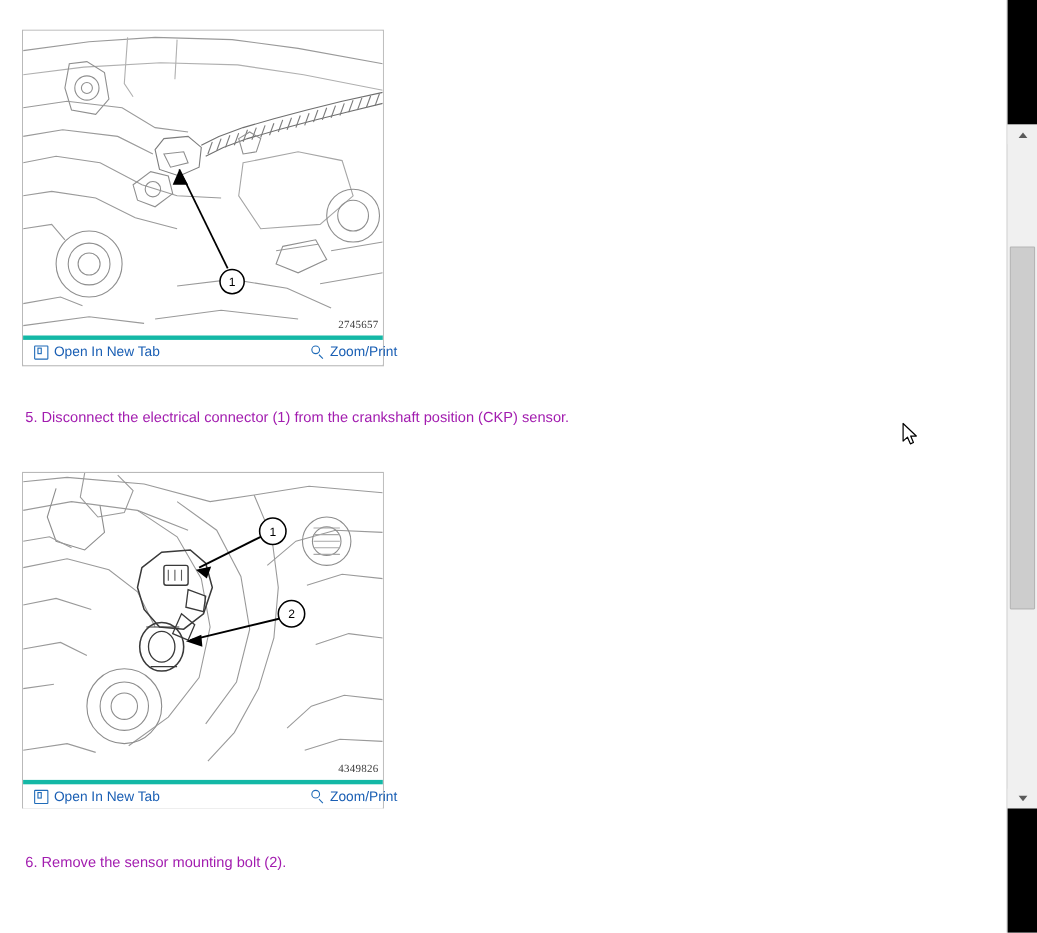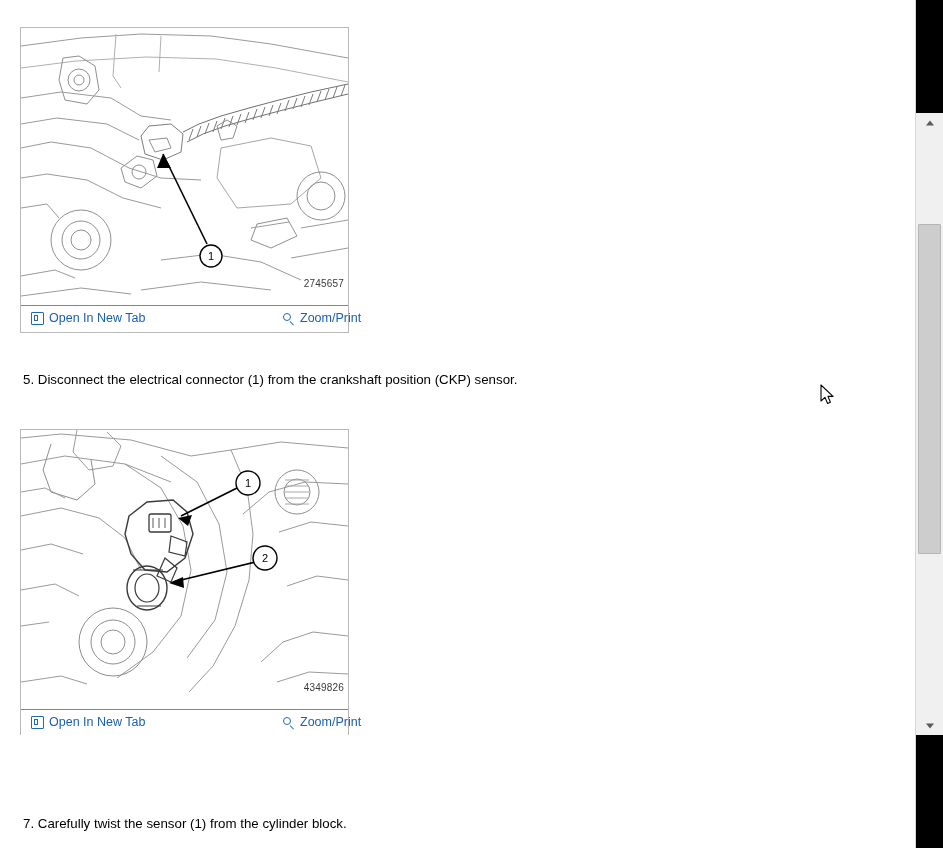--- a/index.html
+++ b/index.html
@@ -39,30 +39,30 @@
     width: 100%;
     background: #ffffff;
     overflow: hidden;
   }
   .figure-image svg {
     display: block;
   }
   .fig-id {
     position: absolute;
     right: 4px;
-    bottom: 16px;
+    bottom: 4px;
     font-size: 10px;
     color: #3a3a3a;
-    font-family: Liberation Sans, sans-serif;
+    font-family: Liberation Serif, serif;
     letter-spacing: 0.2px;
     margin-top: 24px;
   }
   .figure-bar {
     height: 26px;
-    border-top: 1px solid #14b8a6;
+    border-top: 4px solid #14b8a6;
     background: #ffffff;
     display: flex;
     align-items: center;
     padding: 0 10px;
     box-sizing: border-box;
     position: relative;
   }
   .fig-link {
     color: #1a5fb4;
     font-size: 12.5px;
@@ -122,21 +122,21 @@
     height: 0;
     border-top: 1.6px solid #1f6bb8;
     transform: rotate(45deg);
     transform-origin: left center;
   }
 
   
   .step {
     position: absolute;
     font-size: 13.3px;
-    color: #000000;
+    color: #a21caf;
     font-family: "Liberation Sans", sans-serif;
     white-space: nowrap;
   }
 
   
   .scrollbar {
     position: absolute;
     right: 0;
     top: 0;
     width: 28px;
@@ -366,21 +366,21 @@
           <span class="glyph ico-newtab"></span>
           <span>Open In New Tab</span>
         </a>
         <a class="fig-link fig-link-right">
           <span class="glyph ico-zoom"></span>
           <span>Zoom/Print</span>
         </a>
       </div>
     </div>
 
-    <div class="step" style="left:23px; top:816px;">7. Carefully twist the sensor (1) from the cylinder block.</div>
+    <div class="step" style="left:23px; top:776px;">6. Remove the sensor mounting bolt (2).</div>
 
     <svg class="cursor" style="left:820px; top:384px;" width="16" height="22" viewBox="0 0 16 22" xmlns="http://www.w3.org/2000/svg">
       <path d="M1 1 L1 17 L5 13.4 L7.6 19.5 L10.4 18.3 L7.9 12.4 L13 12.4 Z" fill="#ffffff" stroke="#000000" stroke-width="1.1" stroke-linejoin="round"></path>
     </svg>
 
   </div>
 
   <div class="scrollbar">
     <div class="sb-top-black"></div>
     <div class="sb-bot-black"></div>

